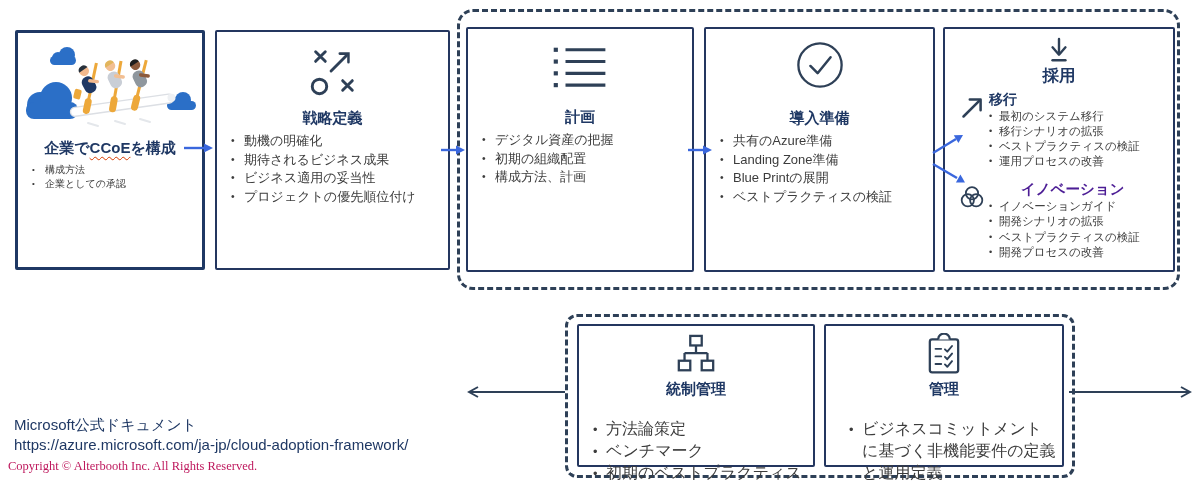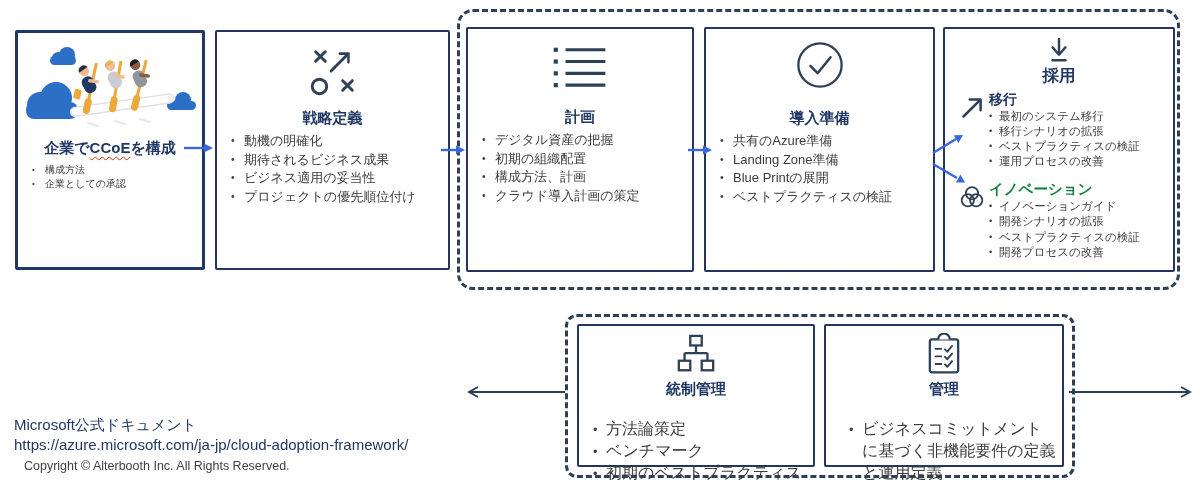--- a/index.html
+++ b/index.html
@@ -42,32 +42,32 @@
   #box-ccoe ul.bullets{margin-top:6px;font-size:10px;}
 
   
   #box-adopt .icon-wrap{margin-top:8px;}
   #adopt-title{font-size:16.5px;margin-top:1px;}
   .adopt-row{display:flex;margin:5px 2px 0 10px;}
   .adopt-row .sec-icon{flex:0 0 34px;display:flex;justify-content:center;align-items:flex-start;padding-top:3px;}
   .adopt-row.innov{margin-top:11px;}
   .sec-body{flex:1;}
   .sec-title{font-size:14px;font-weight:bold;color:#1F3864;line-height:1.15;}
-  .sec-title.innov-t{color:#15803d;font-size:14.5px;}
+  .sec-title.innov-t{color:#4c1d95;font-size:14.5px;margin-left:32px;}
   ul.bullets.small{font-size:11.5px;line-height:1.32;margin-top:2px;padding:0;}
   ul.bullets.small li{padding-left:10px;}
   ul.bullets.small li::before{left:0;line-height:1.6;}
 
   
   #box-governance ul.bullets,#box-manage ul.bullets{font-size:16px;line-height:1.38;margin-top:20px;}
   #box-manage ul.bullets{padding-left:22px;}
 
   
   #footer-source{position:absolute;left:14px;top:415px;color:#1F3864;font-size:15px;line-height:1.32;z-index:3;}
-  #footer-copyright{position:absolute;left:24px;top:459px;color:#404040;font-size:12.5px;font-family:Liberation Sans, sans-serif;z-index:3;}
+  #footer-copyright{position:absolute;left:8px;top:459px;color:#be185d;font-size:12.5px;font-family:Liberation Serif, serif;z-index:3;}
 
   #arrow-layer{position:absolute;left:0;top:0;width:1200px;height:482px;z-index:4;pointer-events:none;}
 </style>
 </head>
 <body>
 
 <div id="canvas">
 
   <div id="dashed-top"></div>
 
@@ -172,21 +172,20 @@
         <rect x="3" y="29.7" width="4.6" height="4.6"></rect>
         <rect x="3" y="42.7" width="4.6" height="4.6"></rect>
       </g>
     </svg>
       </div>
     <div class="box-title">計画</div>
     <ul class="bullets">
         <li>デジタル資産の把握</li>
         <li>初期の組織配置</li>
         <li>構成方法、計画</li>
-        <li>クラウド導入計画の策定</li>
       </ul>
   </div>
 
   <div class="box" id="box-ready">
     <div class="icon-wrap">
         <svg width="50" height="50" viewBox="0 0 52 52">
       <circle cx="26" cy="26" r="22.5" fill="none" stroke="#2E4057" stroke-width="2.4"></circle>
       <path d="M16 27 l7.5 7.5 L37 18" fill="none" stroke="#2E4057" stroke-width="2.6" stroke-linecap="round" stroke-linejoin="round"></path>
     </svg>
       </div>

